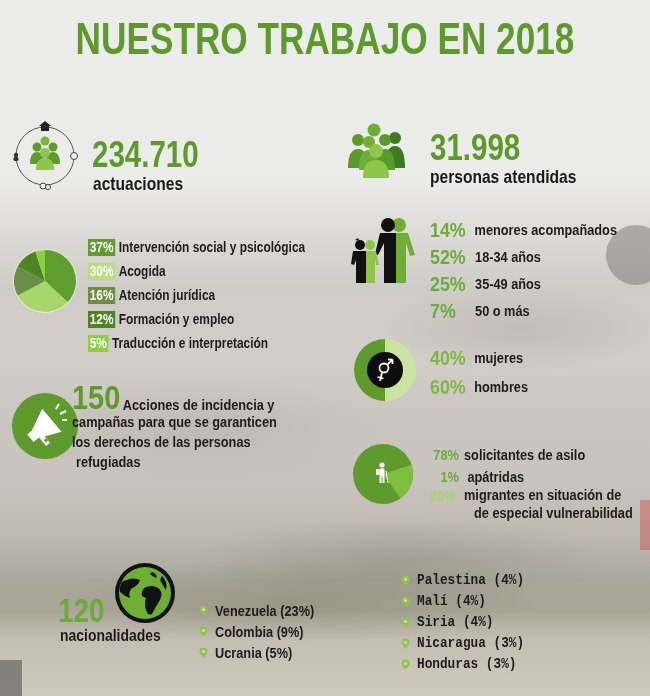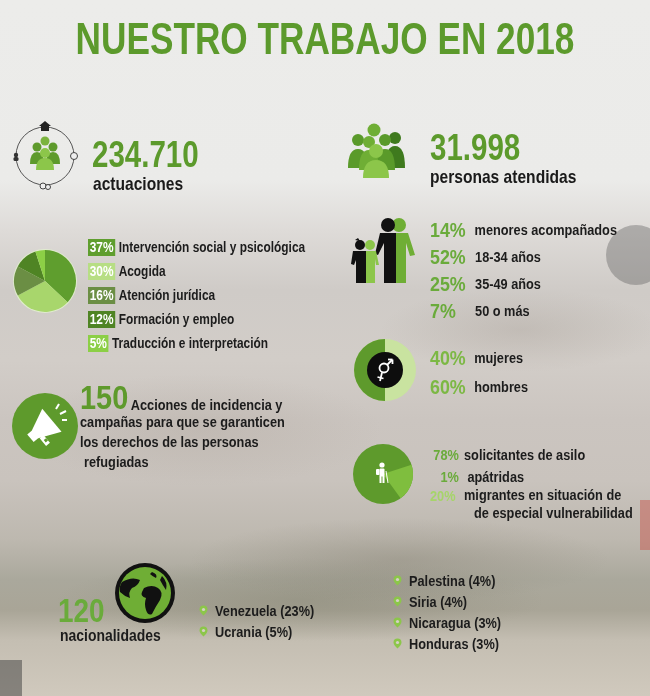--- a/index.html
+++ b/index.html
@@ -119,21 +119,21 @@
       <polygon points="20,28 42,18 42,48 20,38" fill="#fff"></polygon>
       <rect x="14" y="28" width="7" height="10" fill="#fff"></rect>
       <rect x="21" y="39" width="5" height="10" fill="#fff"></rect>
       <rect x="23" y="43" width="3" height="3" fill="#5e9a2c"></rect>
     </g>
     <line x1="44" y1="16" x2="47" y2="11" stroke="#fff" stroke-width="2"></line>
     <line x1="48" y1="21" x2="54" y2="18" stroke="#fff" stroke-width="2"></line>
     <line x1="50" y1="27" x2="55" y2="27" stroke="#fff" stroke-width="2"></line>
   </svg>
 </div>
-<div class="abs" style="left:80px; top:380px; width:250px;">
+<div class="abs" style="left:72px; top:380px; width:250px;">
   <div class="row cond">
     <span class="big-num" style="font-size:34px; color:#5e9a2c; transform:none;">150</span>
     <span class="txt15" style="margin-left:3px; margin-top:14px;">Acciones de incidencia y</span>
   </div>
   <div class="txt15 cond" style="margin-top:-1px;">campañas para que se garanticen</div>
   <div class="txt15 cond" style="margin-top:3px;">los derechos de las personas</div>
   <div class="txt15 cond" style="margin-top:3px; margin-left:4px;">refugiadas</div>
 </div>
 
 <div class="abs" style="left:345px; top:118px; width:65px; height:65px;">
@@ -269,31 +269,45 @@
         <path d="M5.5 0.5 A4 4 0 0 1 9.5 4.5 Q9.5 7 5.5 10.5 Q1.5 7 1.5 4.5 A4 4 0 0 1 5.5 0.5 Z" fill="#8cc64a"></path>
         <circle cx="5.5" cy="4.5" r="1.6" fill="#d6d0c6"></circle>
       </svg>
     <span class="country cond">Venezuela (23%)</span>
   </li>
   <li>
     <svg class="pin" viewBox="0 0 11 11">
         <path d="M5.5 0.5 A4 4 0 0 1 9.5 4.5 Q9.5 7 5.5 10.5 Q1.5 7 1.5 4.5 A4 4 0 0 1 5.5 0.5 Z" fill="#8cc64a"></path>
         <circle cx="5.5" cy="4.5" r="1.6" fill="#d6d0c6"></circle>
       </svg>
+    <span class="country cond">Colombia (9%)</span>
+  </li>
+  <li>
+    <svg class="pin" viewBox="0 0 11 11">
+        <path d="M5.5 0.5 A4 4 0 0 1 9.5 4.5 Q9.5 7 5.5 10.5 Q1.5 7 1.5 4.5 A4 4 0 0 1 5.5 0.5 Z" fill="#8cc64a"></path>
+        <circle cx="5.5" cy="4.5" r="1.6" fill="#d6d0c6"></circle>
+      </svg>
     <span class="country cond">Ucrania (5%)</span>
   </li>
 </ul>
 
-<ul class="abs clist" style="left:392px; top:570px;">
+<ul class="abs clist" style="left:400px; top:570px;font-family:Liberation Mono, monospace;">
   <li>
     <svg class="pin" viewBox="0 0 11 11">
         <path d="M5.5 0.5 A4 4 0 0 1 9.5 4.5 Q9.5 7 5.5 10.5 Q1.5 7 1.5 4.5 A4 4 0 0 1 5.5 0.5 Z" fill="#8cc64a"></path>
         <circle cx="5.5" cy="4.5" r="1.6" fill="#d6d0c6"></circle>
       </svg>
     <span class="country cond">Palestina  (4%)</span>
+  </li>
+  <li>
+    <svg class="pin" viewBox="0 0 11 11">
+        <path d="M5.5 0.5 A4 4 0 0 1 9.5 4.5 Q9.5 7 5.5 10.5 Q1.5 7 1.5 4.5 A4 4 0 0 1 5.5 0.5 Z" fill="#8cc64a"></path>
+        <circle cx="5.5" cy="4.5" r="1.6" fill="#d6d0c6"></circle>
+      </svg>
+    <span class="country cond">Malí (4%)</span>
   </li>
   <li>
     <svg class="pin" viewBox="0 0 11 11">
         <path d="M5.5 0.5 A4 4 0 0 1 9.5 4.5 Q9.5 7 5.5 10.5 Q1.5 7 1.5 4.5 A4 4 0 0 1 5.5 0.5 Z" fill="#8cc64a"></path>
         <circle cx="5.5" cy="4.5" r="1.6" fill="#d6d0c6"></circle>
       </svg>
     <span class="country cond">Siria (4%)</span>
   </li>
   <li>
     <svg class="pin" viewBox="0 0 11 11">

